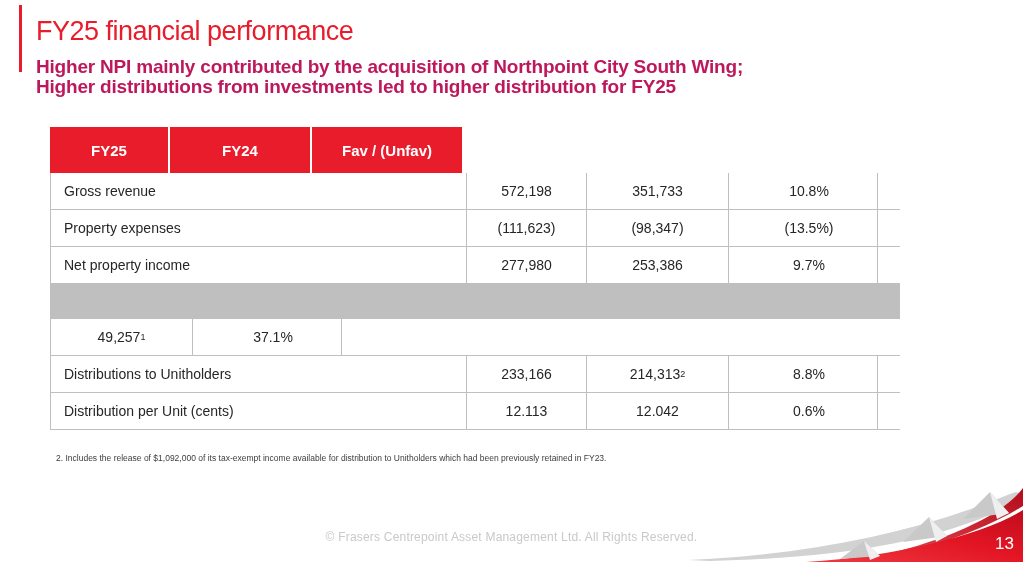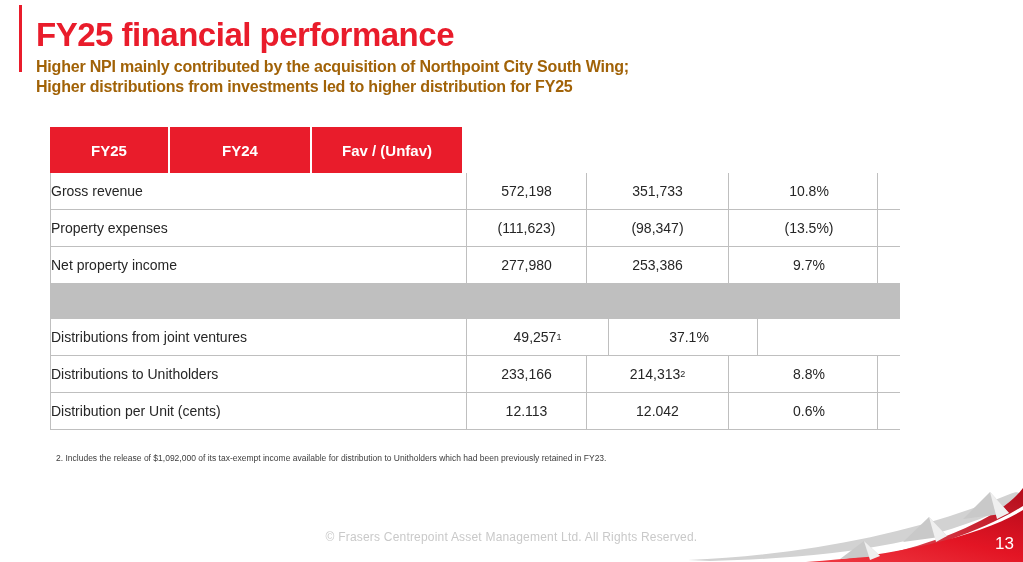--- a/index.html
+++ b/index.html
@@ -3,43 +3,43 @@
 <meta charset="utf-8">
 <style>
   * { margin:0; padding:0; box-sizing:border-box; }
   html,body { background:#f0f0f0; }
   .slide {
     position:relative; width:1023px; height:562px; background:#ffffff;
     overflow:hidden; font-family:"Liberation Sans", sans-serif; margin:0 auto;
   }
   .accent-bar { position:absolute; left:19px; top:5px; width:3px; height:67px; background:#e91c2b; }
   .page-title {
-    position:absolute; left:36px; top:16px; font-size:33px; font-weight:bold;
+    position:absolute; left:36px; top:16px; font-size:27px; font-weight:normal;
     color:#e91c2b; letter-spacing:-0.5px;
   }
   .subtitle {
-    position:absolute; left:36px; top:57px; font-size:16px; font-weight:bold;
-    color:#a16207; line-height:20px; letter-spacing:-0.2px;
+    position:absolute; left:36px; top:57px; font-size:19px; font-weight:bold;
+    color:#be185d; line-height:20px; letter-spacing:-0.2px;
   }
   
   .fin-table { position:absolute; left:50px; top:127px; width:850px; font-size:14px; color:#262626; }
   .thead { display:flex; height:46px; }
   .hc {
     background:#e91c2b; color:#ffffff; font-weight:bold; font-size:15px;
     display:flex; align-items:center; justify-content:center;
   }
   .hc:not(:last-child) { border-right:2px solid #ffffff; }
   .hc.c0 { justify-content:flex-start; padding-left:13px; line-height:19px; }
   .row { display:flex; height:37px; border-bottom:1px solid #bfbfbf; }
   .row .cell {
     display:flex; align-items:center; justify-content:center;
     border-left:1px solid #bfbfbf; height:100%;
   }
   .row .cell:last-child { border-right:1px solid #bfbfbf;padding-left:12px; }
-  .row .cell.c0 { justify-content:flex-start; }
+  .row .cell.c0 { justify-content:flex-start; padding-left:13px; }
   .c0 { width:416px; } .c1 { width:120px; } .c2 { width:142px;text-align:center; } .c3 { width:150px; }
   .separator-row { height:35px; background:#bfbfbf; width:850px; }
   sup { font-size:9px; line-height:0; vertical-align:super; }
   
   .footnotes {
     position:absolute; left:56px; top:449px; font-size:8.5px; color:#3c3c3c; line-height:19.5px;
   }
   .footer-copyright {
     position:absolute; left:0; top:530px; width:100%; text-align:center;
     font-size:12px; color:#c9c9c9; letter-spacing:0.2px;
@@ -94,21 +94,20 @@
       <div class="cell c2">
           <span>253,386</span>
           <sup></sup>
         </div>
       <div class="cell c3">9.7%</div>
     </div>
 
     <div class="separator-row"></div>
 
     <div class="row">
-      <div class="cell c0">Distributions from joint ventures</div>
       <div class="cell c2">
           <span>49,257</span>
           <sup>1</sup>
         </div>
       <div class="cell c3">37.1%</div>
     </div>
 
     <div class="row">
       <div class="cell c0">Distributions to Unitholders</div>
       <div class="cell c1">233,166</div>

